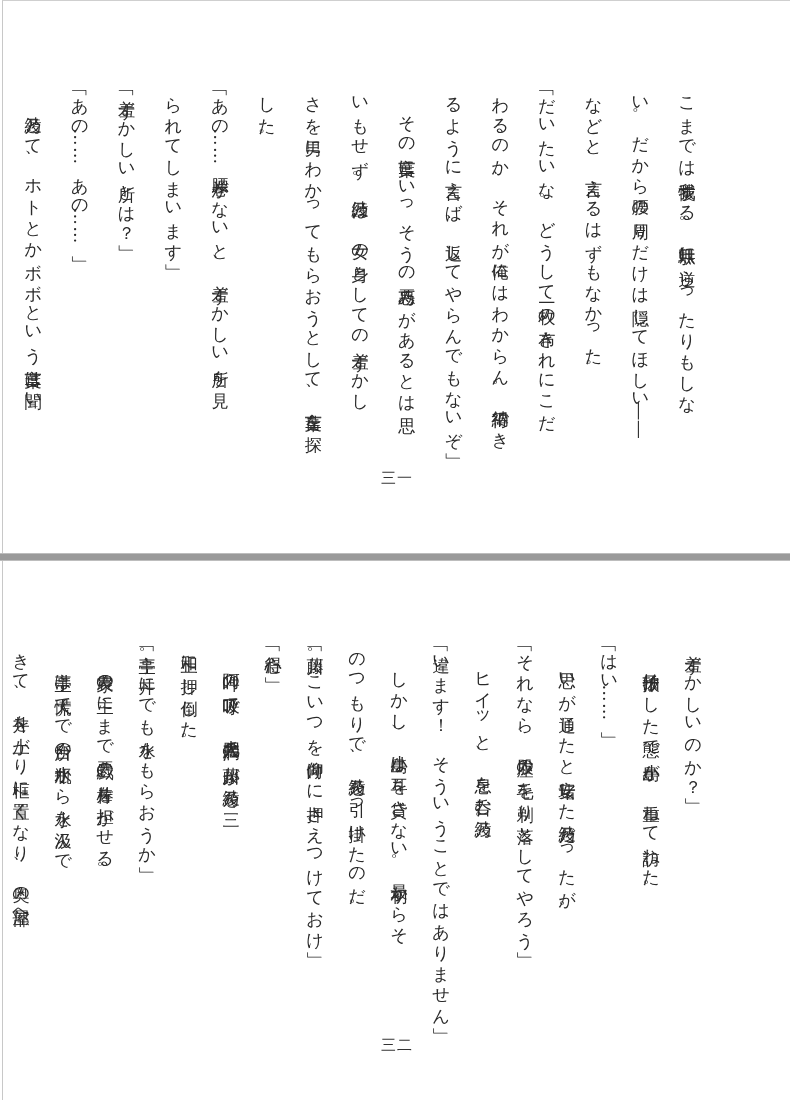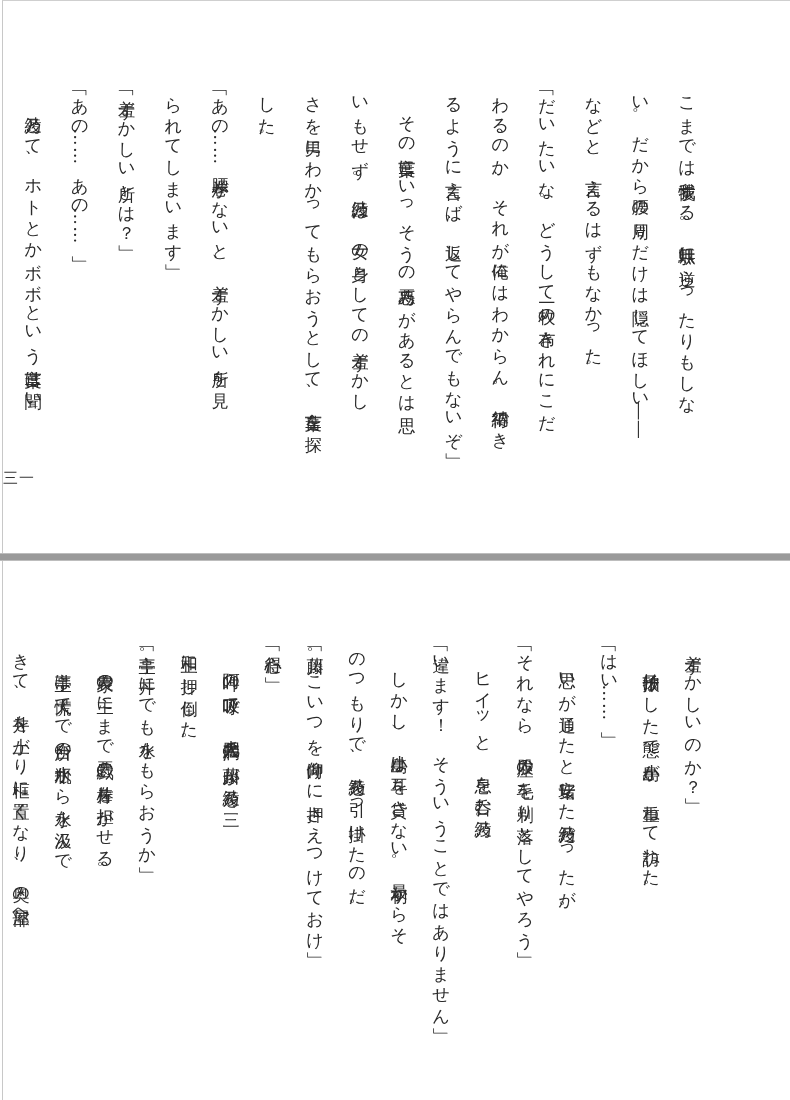--- a/index.html
+++ b/index.html
@@ -8,21 +8,21 @@
     .viewer { position: absolute; left: 0; top: 0; width: 790px; height: 1100px; }
     .page { position: absolute; left: 2px; width: 788px; background: #ffffff;
             border-left: 1px solid #c8c8c8; box-sizing: border-box; }
     .page.top { top: 0; height: 553px; border-top: 1px solid #cfcfcf; }
     .page.bottom { top: 561px; height: 539px; }
     .separator { position: absolute; left: 0; top: 553px; width: 790px; height: 8px;
                  background: #9a9a9a; border-top: 1px solid #bdbdbd; border-bottom: 1px solid #bdbdbd;
                  box-sizing: border-box; }
     .col { position: absolute; writing-mode: vertical-rl; font-size: 17.2px;
            line-height: 20px; letter-spacing: 1.4px; white-space: nowrap; width: 22px; }
-    .folio { position: absolute; left: 0; width: 788px; 
+    .folio { position: absolute; left: 0; width: 788px; text-align: center;
              font-size: 15px; color: #333; letter-spacing: 1px; }
     .page.top .folio { top: 468px; }
     .page.bottom .folio { top: 475px; }
   </style>
 </head>
 <body>
 
 <div class="viewer">
 
   <div class="page top">
@@ -42,20 +42,21 @@
       <div class="col" style="left: 158.3px; top: 84px;">られてしまいます」</div>
       <div class="col" style="left: 111.6px; top: 84px;">「羞ずかしい所とは？」</div>
       <div class="col" style="left: 64.9px; top: 84px;">「あの……あの……」</div>
       <div class="col" style="left: 18.2px; top: 84px;">　綾乃とて、ホトとかボボという言葉は聞い</div>
     </div>
 
   <div class="separator"></div>
 
   <div class="page bottom">
 
+    <div class="folio">三二</div>
   <div class="col" style="left: 678px; top: 80px;">羞ずかしいのか？」</div>
       <div class="col" style="left: 636px; top: 80px;">　拍子抜けした態で小島が、重ねて訪ねた。</div>
       <div class="col" style="left: 594px; top: 80px;">「はい……」</div>
       <div class="col" style="left: 552px; top: 80px;">　思いが通じたと安堵した綾乃だったが。</div>
       <div class="col" style="left: 510px; top: 80px;">「それなら、股座の毛を剃り落としてやろう」</div>
       <div class="col" style="left: 468px; top: 80px;">　ヒイッと、息を呑む綾乃。</div>
       <div class="col" style="left: 426px; top: 80px;">「違います！　そういうことではありません」</div>
       <div class="col" style="left: 384px; top: 80px;">　しかし、小島は耳を貸さない。最初からそ</div>
       <div class="col" style="left: 342px; top: 80px;">のつもりで、綾乃を引っ掛けたのだ。</div>
       <div class="col" style="left: 300px; top: 80px;">「藤川。こいつを仰向けに押さえつけておけ」</div>

